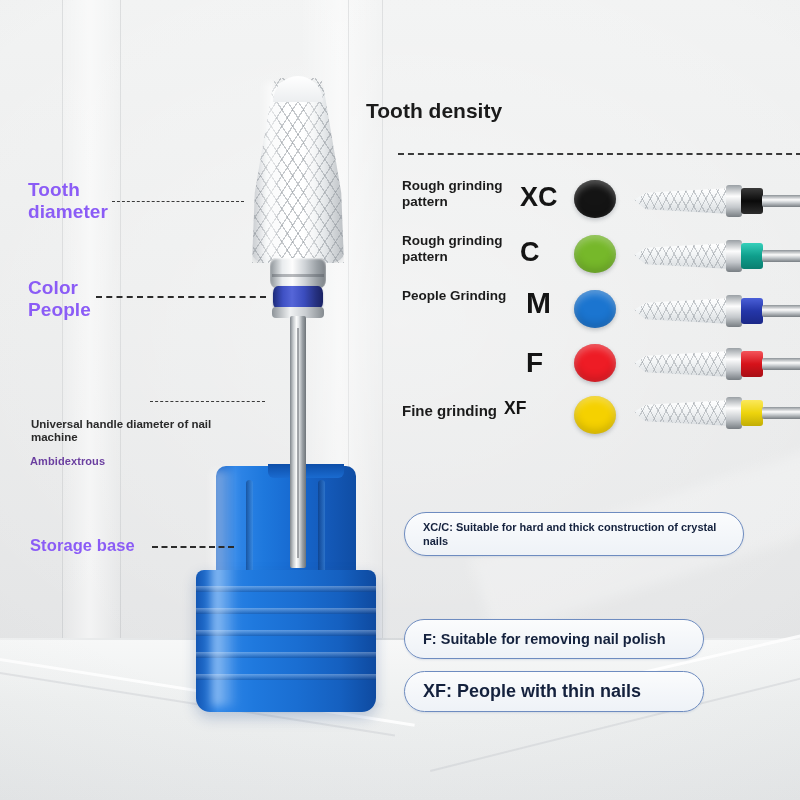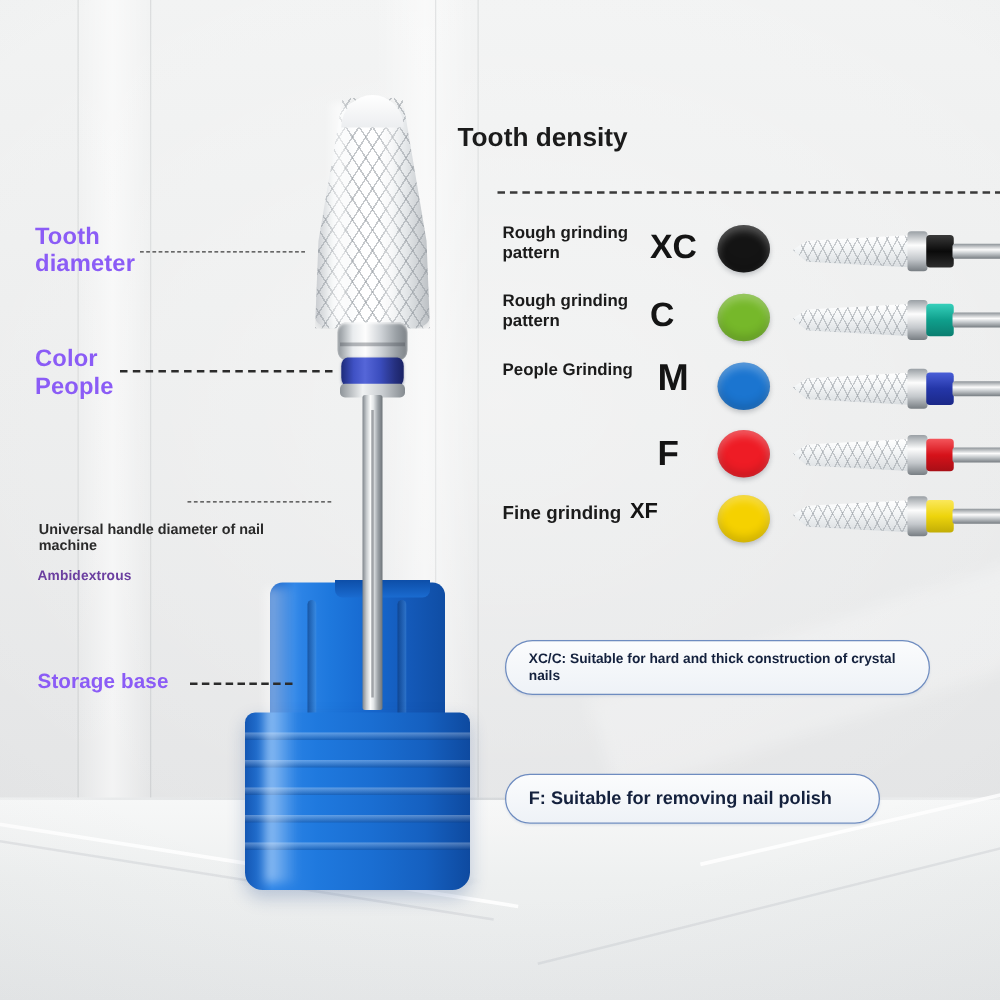--- a/index.html
+++ b/index.html
@@ -264,14 +264,15 @@
           <div class="mini-tex"></div>
         </div>
       <div class="mini-collar"></div>
       <div class="mini-ring" style="background:linear-gradient(180deg,#fbe85a,#edd40c 50%,#c2ad06);"></div>
       <div class="mini-shank"></div>
     </div>
   </div>
 
   <div class="pill" style="left:404px;top:512px;width:340px;height:44px;font-size:11px;line-height:14px;">XC/C: Suitable for hard and thick construction of crystal nails</div>
   <div class="pill" style="left:404px;top:619px;width:300px;height:40px;font-size:14.5px;">F: Suitable for removing nail polish</div>
+  <div class="pill" style="left:404px;top:671px;width:300px;height:41px;font-size:18px;">XF: People with thin nails</div>
 
 </div>
 
 </body></html>

